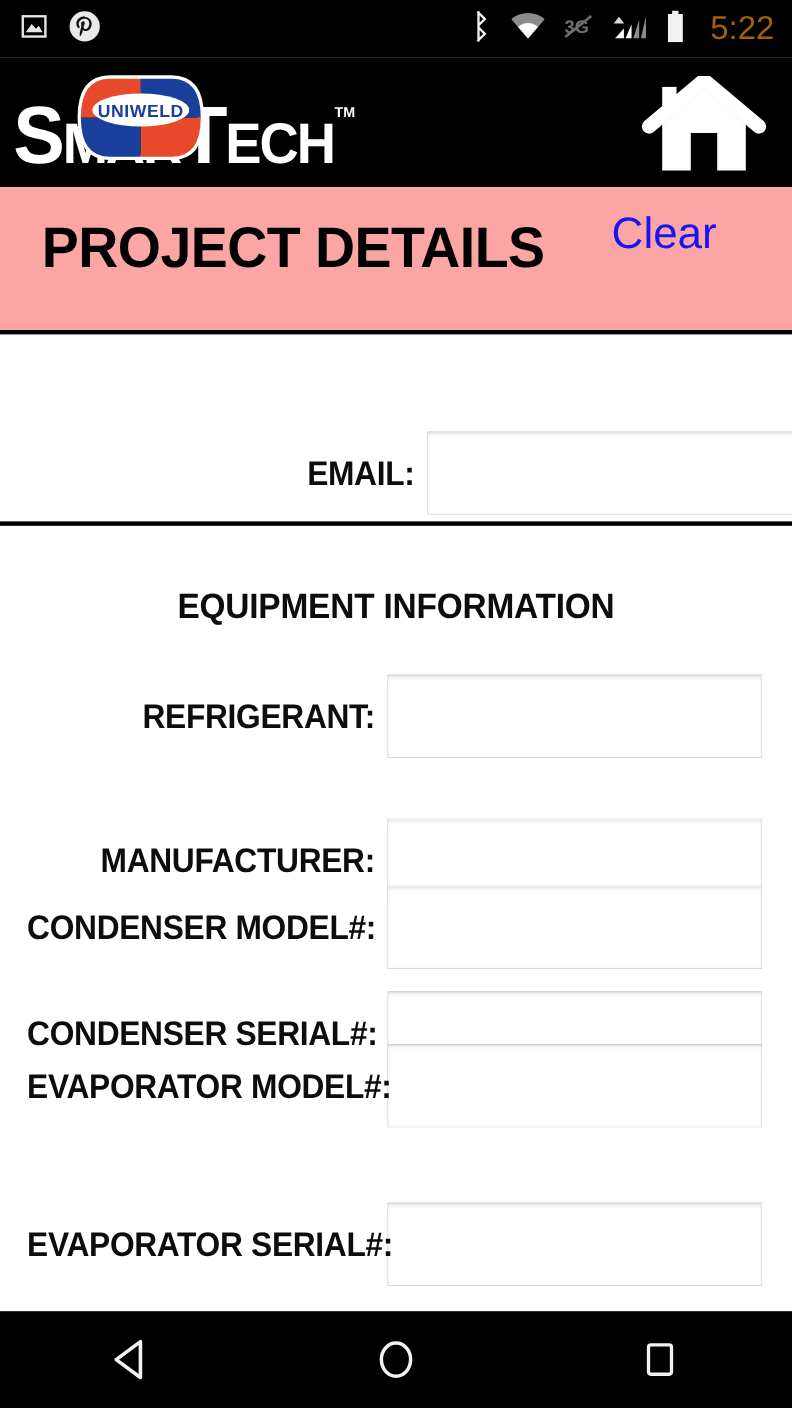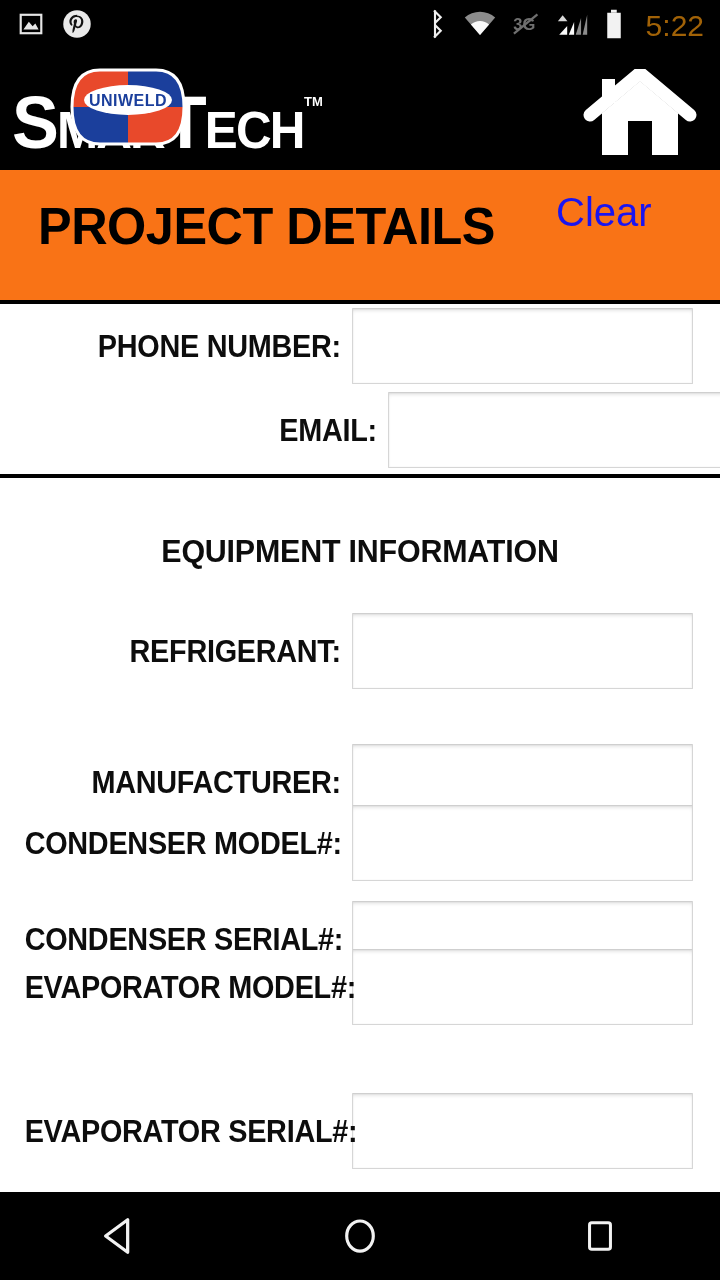--- a/index.html
+++ b/index.html
@@ -113,21 +113,21 @@
     align-items: center;
     justify-content: center;
   }
 
   
   .title-row {
     position: absolute;
     top: 170px; left: 0;
     width: 720px;
     height: 130px;
-    background: #f97316;
+    background: #fca5a5;
   }
   .page-title {
     position: absolute;
     left: 38px;
     top: 30px;
     font-size: 52px;
     font-weight: bold;
     color: #000000;
     letter-spacing: -0.5px;
     font-family: "Liberation Sans", sans-serif;
@@ -326,24 +326,20 @@
     </div>
   </div>
 
   <div class="title-row">
     <div class="page-title">PROJECT DETAILS</div>
     <button class="clear-btn">Clear</button>
   </div>
 
   <div class="divider divider-top"></div>
 
-  <div class="row" style="top:304px; height:84px;">
-    <div class="row-label">PHONE NUMBER:</div>
-    <input class="row-input" type="text" placeholder="" style="">
-  </div>
 
   <div class="row" style="top:388px; height:84px;padding-left:36px;">
     <div class="row-label">EMAIL:</div>
     <input class="row-input" type="text" placeholder="" style="">
   </div>
 
   <div class="divider divider-mid"></div>
 
   <div class="section-head" style="top:533px;">EQUIPMENT INFORMATION</div>
 

